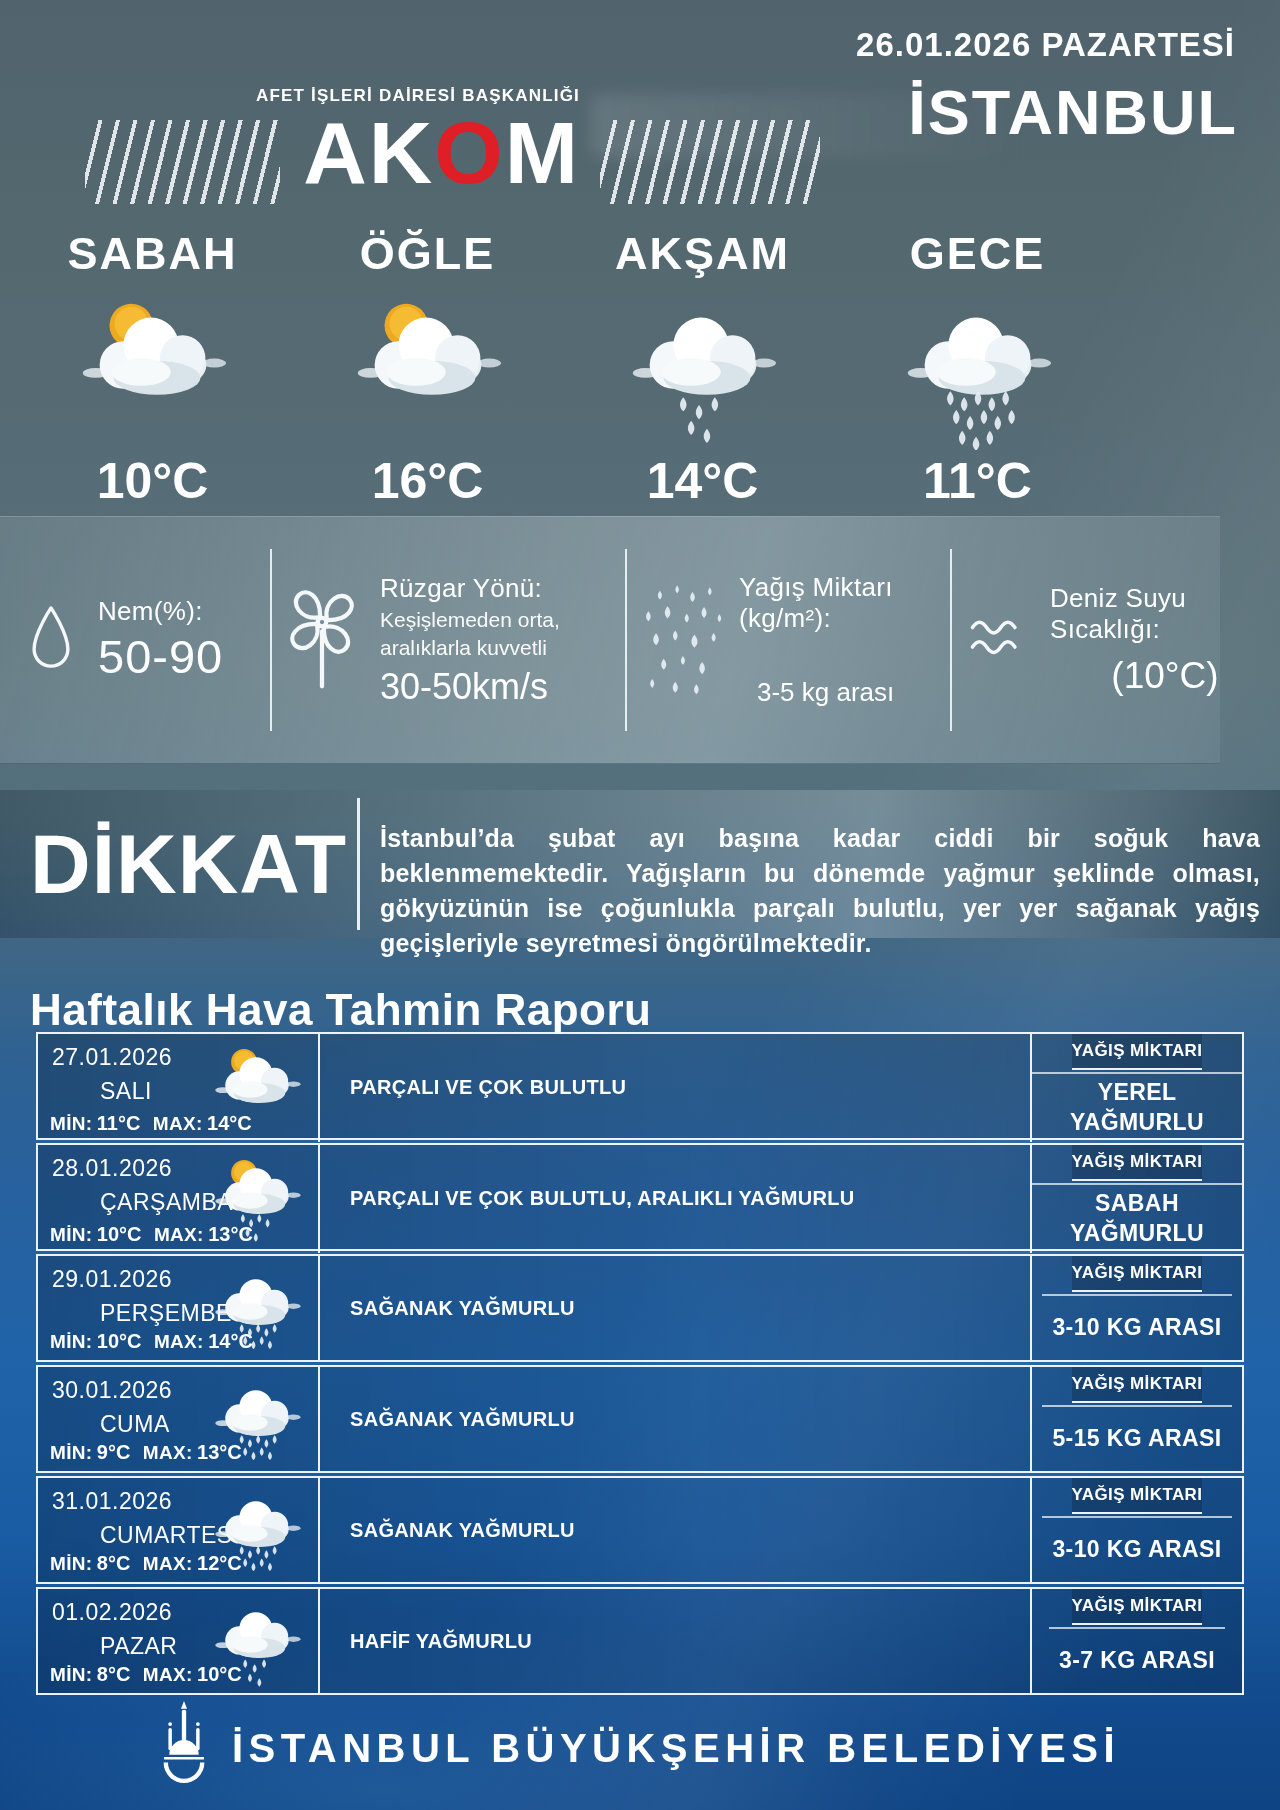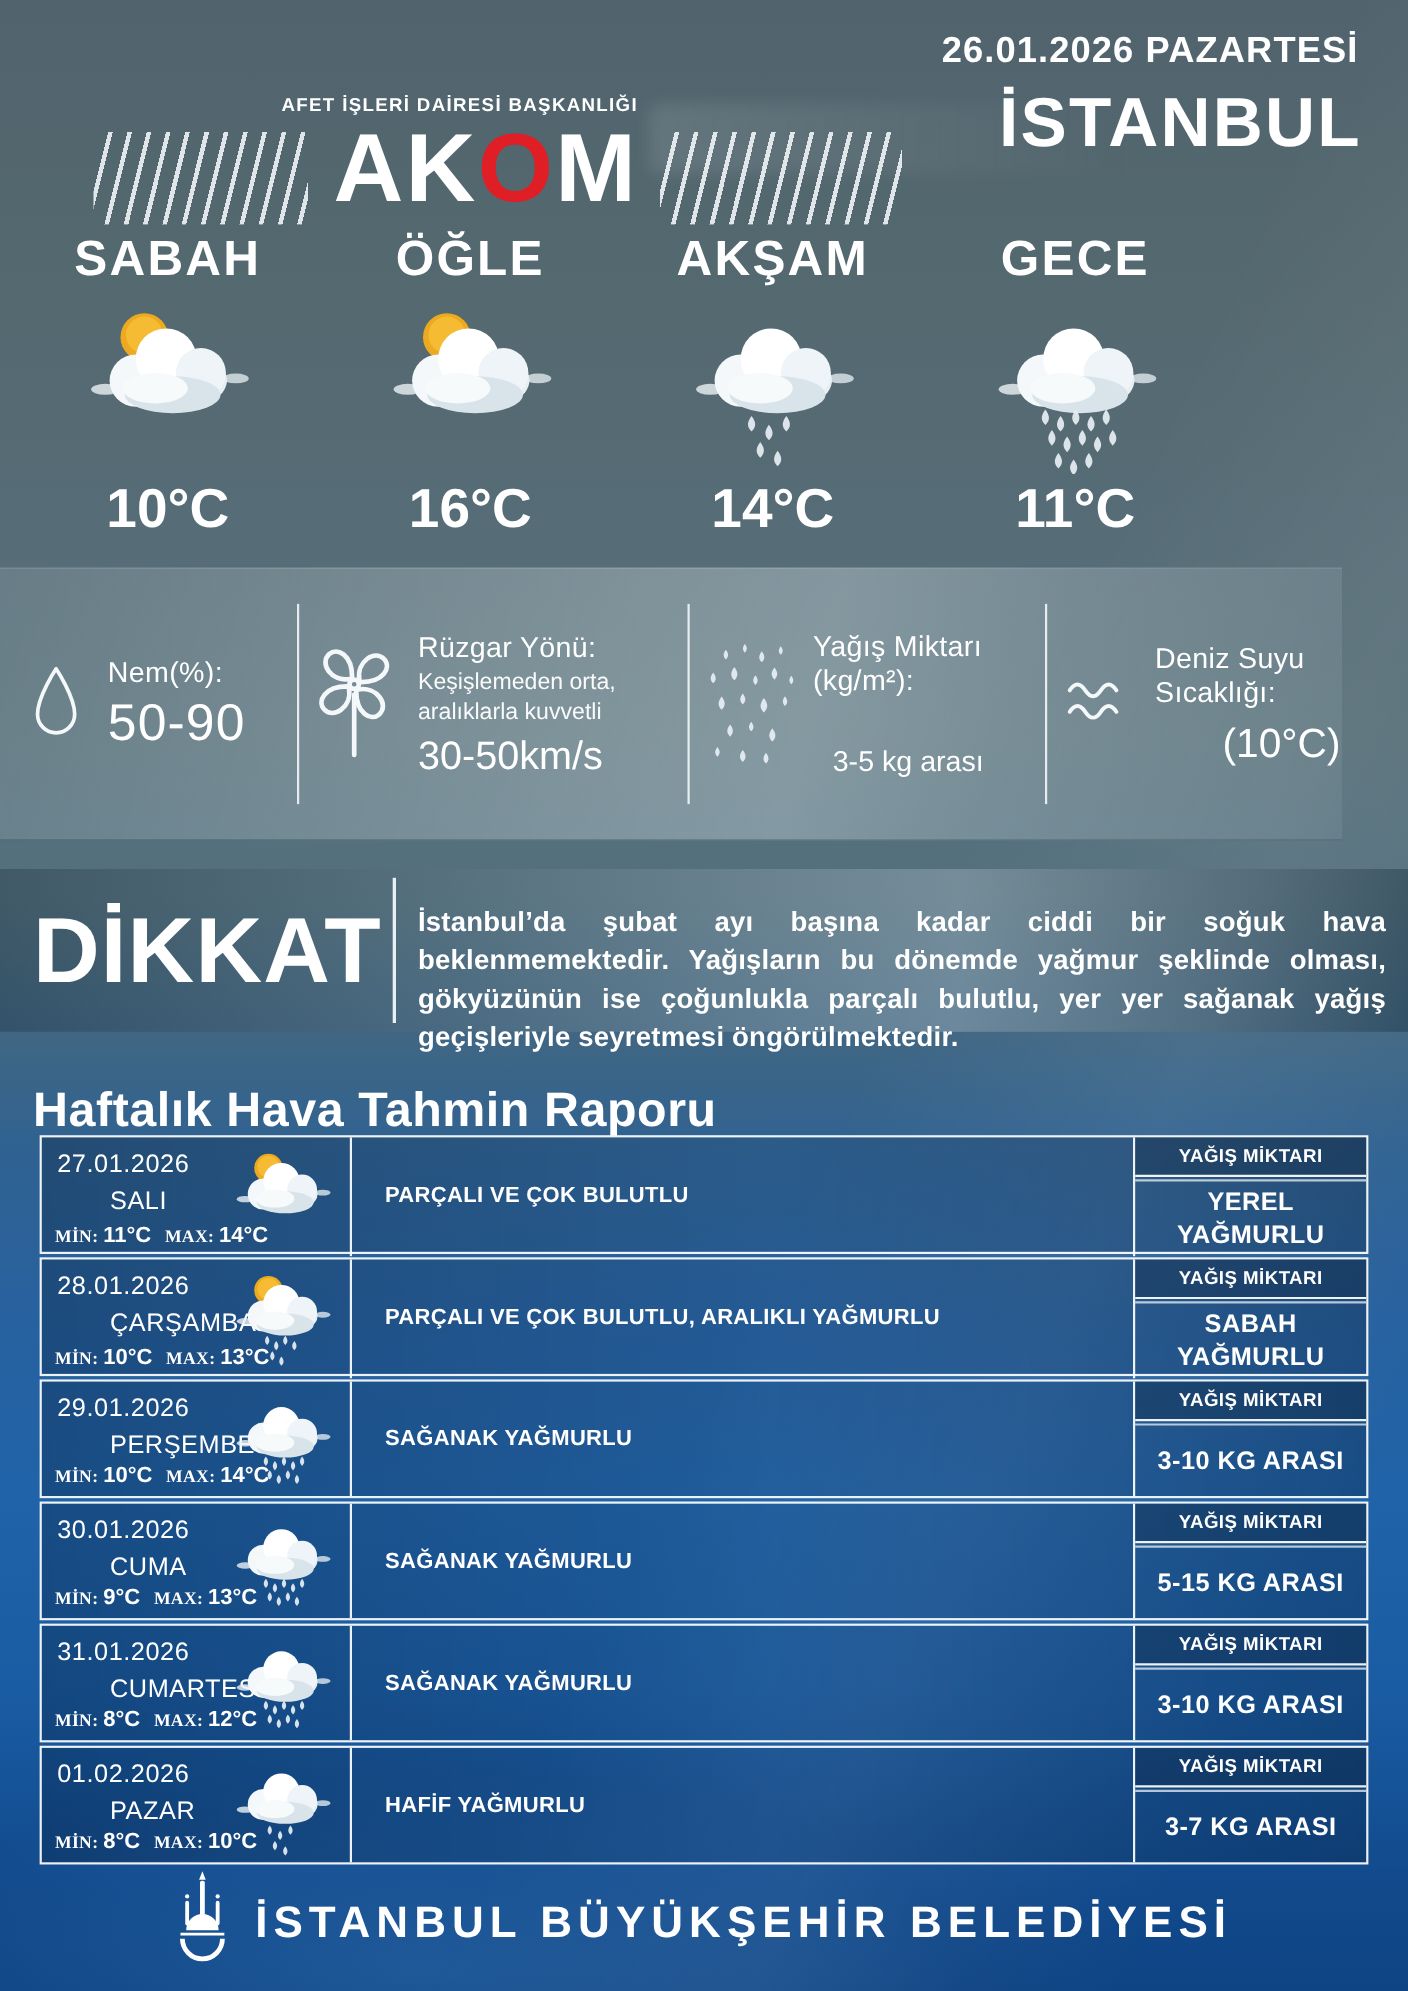--- a/index.html
+++ b/index.html
@@ -30,21 +30,21 @@
   .logo-block{position:absolute; left:60px; top:86px; width:520px; text-align:right;}
   .agency{font-size:17px; font-weight:700; letter-spacing:1.2px; margin-bottom:2px;}
   .akom{position:relative; display:inline-block; font-size:88px; font-weight:800; letter-spacing:2px; line-height:1.02;}
   .akom .accent{color:var(--akom-red);}
   .stripes{position:absolute; top:12px; height:84px;
     background:repeating-linear-gradient(104deg, rgba(0,0,0,0) 0 13px, rgba(244,248,250,0.92) 13px 17px);}
   .stripes-left{left:-218px; width:195px; opacity:.95;}
   .stripes-right{right:-240px; width:220px; opacity:.95;}
 
   
-  .periods{position:absolute; top:209px; left:15px; width:1100px; display:grid; grid-template-columns:repeat(4,1fr);}
+  .periods{position:absolute; top:228px; left:15px; width:1100px; display:grid; grid-template-columns:repeat(4,1fr);}
   .period{text-align:center;}
   .period-label{font-size:45px; font-weight:800; letter-spacing:2px;}
   .period-icon{width:192px; height:168px; margin:2px auto 0;}
   .period-icon svg{width:100%; height:100%; display:block;}
   .period-temp{font-size:50px; font-weight:800; margin-top:2px;}
 
   
   .metrics{position:absolute; top:516px; left:0; width:1220px; height:246px;
     display:grid; grid-template-columns:270px 355px 325px 330px;
     background:linear-gradient(105deg, rgba(205,220,227,0.14) 0%, rgba(235,244,248,0.27) 45%, rgba(228,240,246,0.32) 60%, rgba(185,205,215,0.10) 100%);
@@ -80,27 +80,27 @@
   
   .weekly-title{position:absolute; top:948px; left:30px; font-size:44px; font-weight:700; letter-spacing:0.5px;}
   .weekly-table{position:absolute; top:1032px; left:36px; width:1208px;}
   .wrow{display:grid; grid-template-columns:280px 1fr 212px; height:108px; margin-bottom:3px;
     border:2px solid rgba(248,252,254,0.95); box-sizing:border-box;
     background:linear-gradient(90deg, rgba(4,24,48,0.30), rgba(25,60,100,0.18) 55%, rgba(4,26,52,0.30));}
   .wcell-left{position:relative; padding:10px 0 0 14px;}
   .wdate{font-size:23px; letter-spacing:0.5px;}
   .wday{font-size:23px; letter-spacing:0.5px; margin-top:7px;margin-left:48px;}
   .wminmax{position:absolute; left:12px; bottom:7px; white-space:nowrap;}
-  .mm-label{font-size:16px; font-weight:700; letter-spacing:0.3px;font-family:Liberation Serif, serif;}
+  .mm-label{font-size:19px; font-weight:700; letter-spacing:0.3px;}
   .mm-val{font-size:20px; font-weight:700; margin-right:8px;}
   .wicon{position:absolute; right:8px; top:2px; width:106px; height:100px;}
   .wicon svg{width:100%; height:100%; display:block;}
   .wcell-cond{border-left:2px solid rgba(248,252,254,0.95); display:flex; align-items:center;
     padding-left:30px; padding-right:10px; font-size:20px; font-weight:700; letter-spacing:0.3px;}
-  .wcell-amount{border-left:2px solid rgba(248,252,254,0.95); display:flex; flex-direction:column;}
+  .wcell-amount{border-left:2px solid rgba(248,252,254,0.95); display:flex; flex-direction:column;align-items:center;}
   .amount-head{height:34px; line-height:34px; text-align:center; font-size:17px; font-weight:700;
     letter-spacing:0.4px; border-bottom:2px solid rgba(248,252,254,0.95); background:rgba(14,36,62,0.35);}
   .amount-val{flex:1; display:flex; align-items:center; justify-content:center; text-align:center;
     font-size:23px; font-weight:700; letter-spacing:0.4px; padding:4px 10px; line-height:1.3;
     border-top:2px solid rgba(248,252,254,0.7); margin-top:2px;}
 
   
   .footer-logo{position:absolute; left:158px; top:1697px; width:52px; height:100px;}
   .footer-logo svg{width:100%; height:100%; display:block;}
   .footer-org{position:absolute; left:232px; top:1726px; font-size:40px; font-weight:700; letter-spacing:5.5px; white-space:nowrap;}

